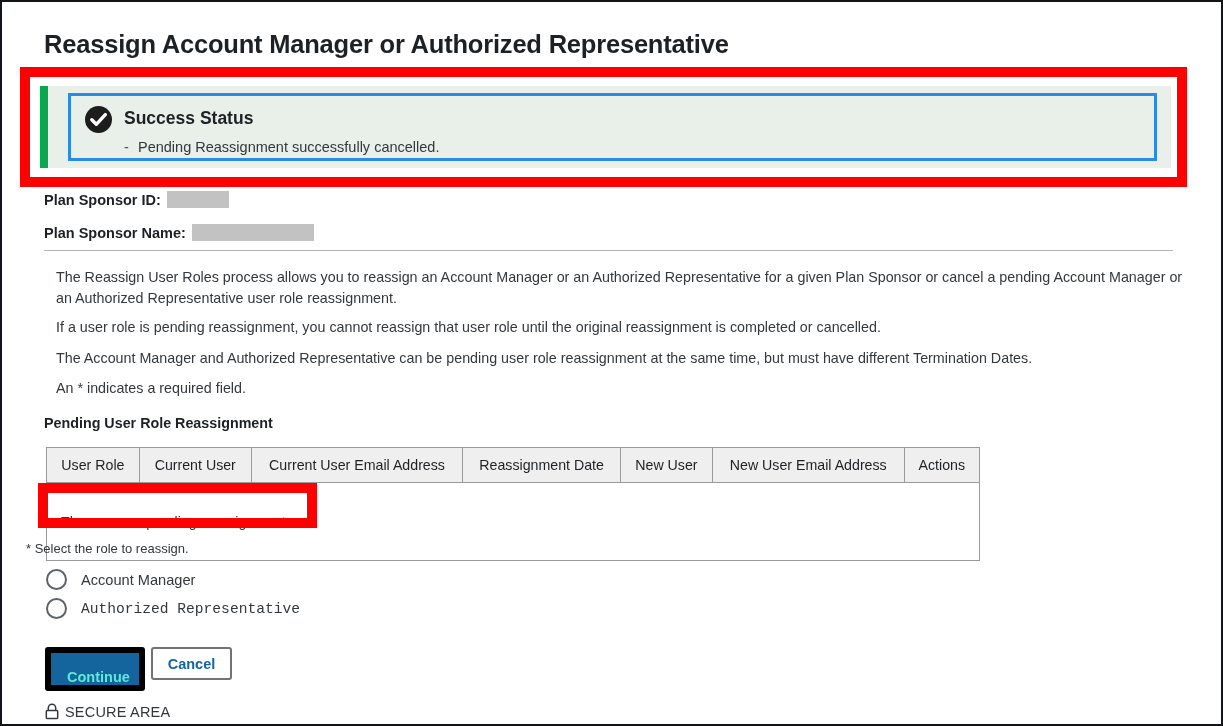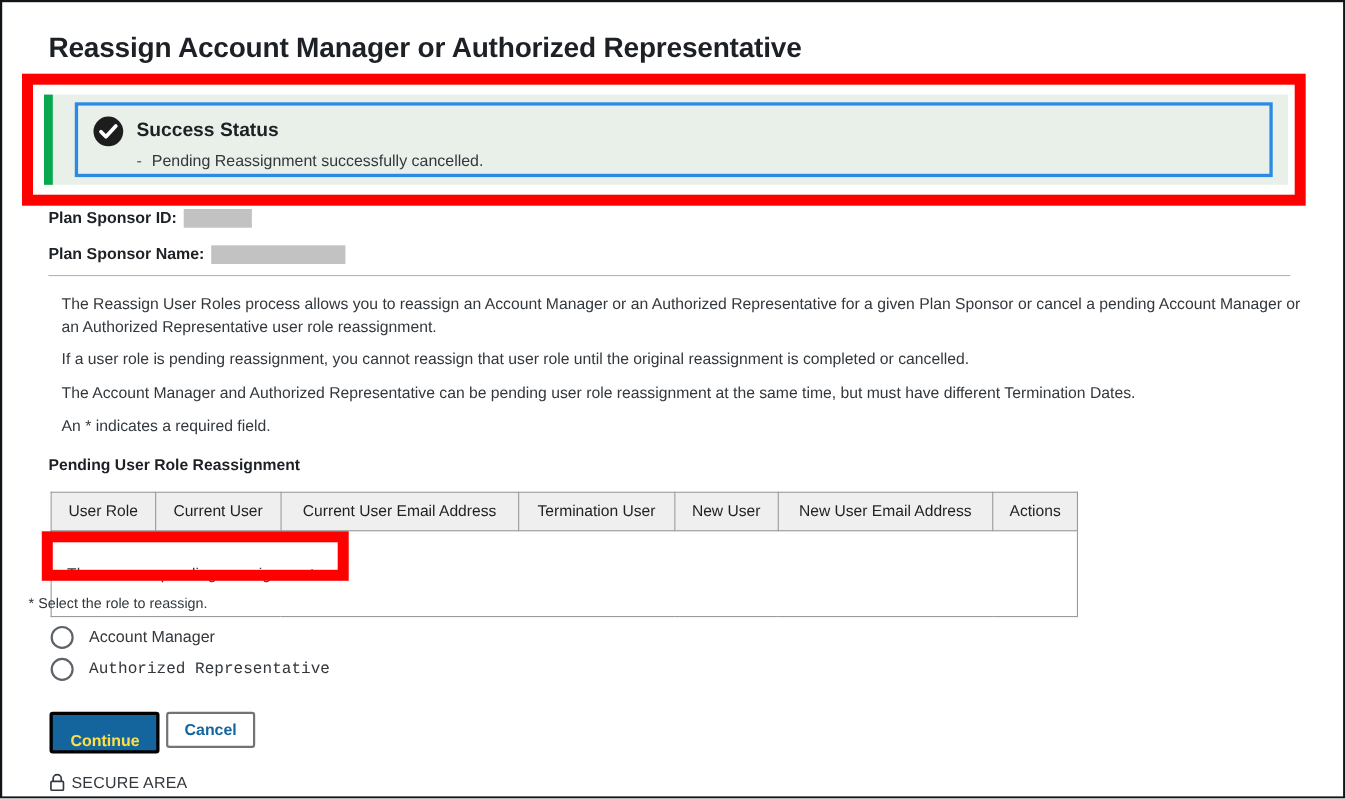--- a/index.html
+++ b/index.html
@@ -228,22 +228,22 @@
   }
 
   
   .btn-continue {
     position: absolute;
     left: 43px;
     top: 645px;
     width: 100px;
     height: 33px;
     background: #14659e;
-    color: #fde047;
-    border: 3px solid #000000;
+    color: #5eead4;
+    border: 6px solid #000000;
     border-radius: 3px;
     font-family: "Liberation Sans", sans-serif;
     font-size: 14.5px;
     font-weight: bold;
     cursor: pointer;
     padding: 16px;
   }
   .btn-cancel {
     position: absolute;
     left: 149px;
@@ -321,21 +321,21 @@
     <div class="para para-3">The Account Manager and Authorized Representative can be pending user role reassignment at the same time, but must have different Termination Dates.</div>
     <div class="para para-4">An * indicates a required field.</div>
 
     <div class="table-caption">Pending User Role Reassignment</div>
     <table class="pending">
       <thead>
         <tr>
           <th>User Role</th>
           <th>Current User</th>
           <th>Current User Email Address</th>
-          <th>Termination User</th>
+          <th>Reassignment Date</th>
           <th>New User</th>
           <th>New User Email Address</th>
           <th>Actions</th>
         </tr>
       </thead>
       <tbody>
         <tr>
           <td colspan="7">There are no pending reassignments.</td>
         </tr>
       </tbody>

